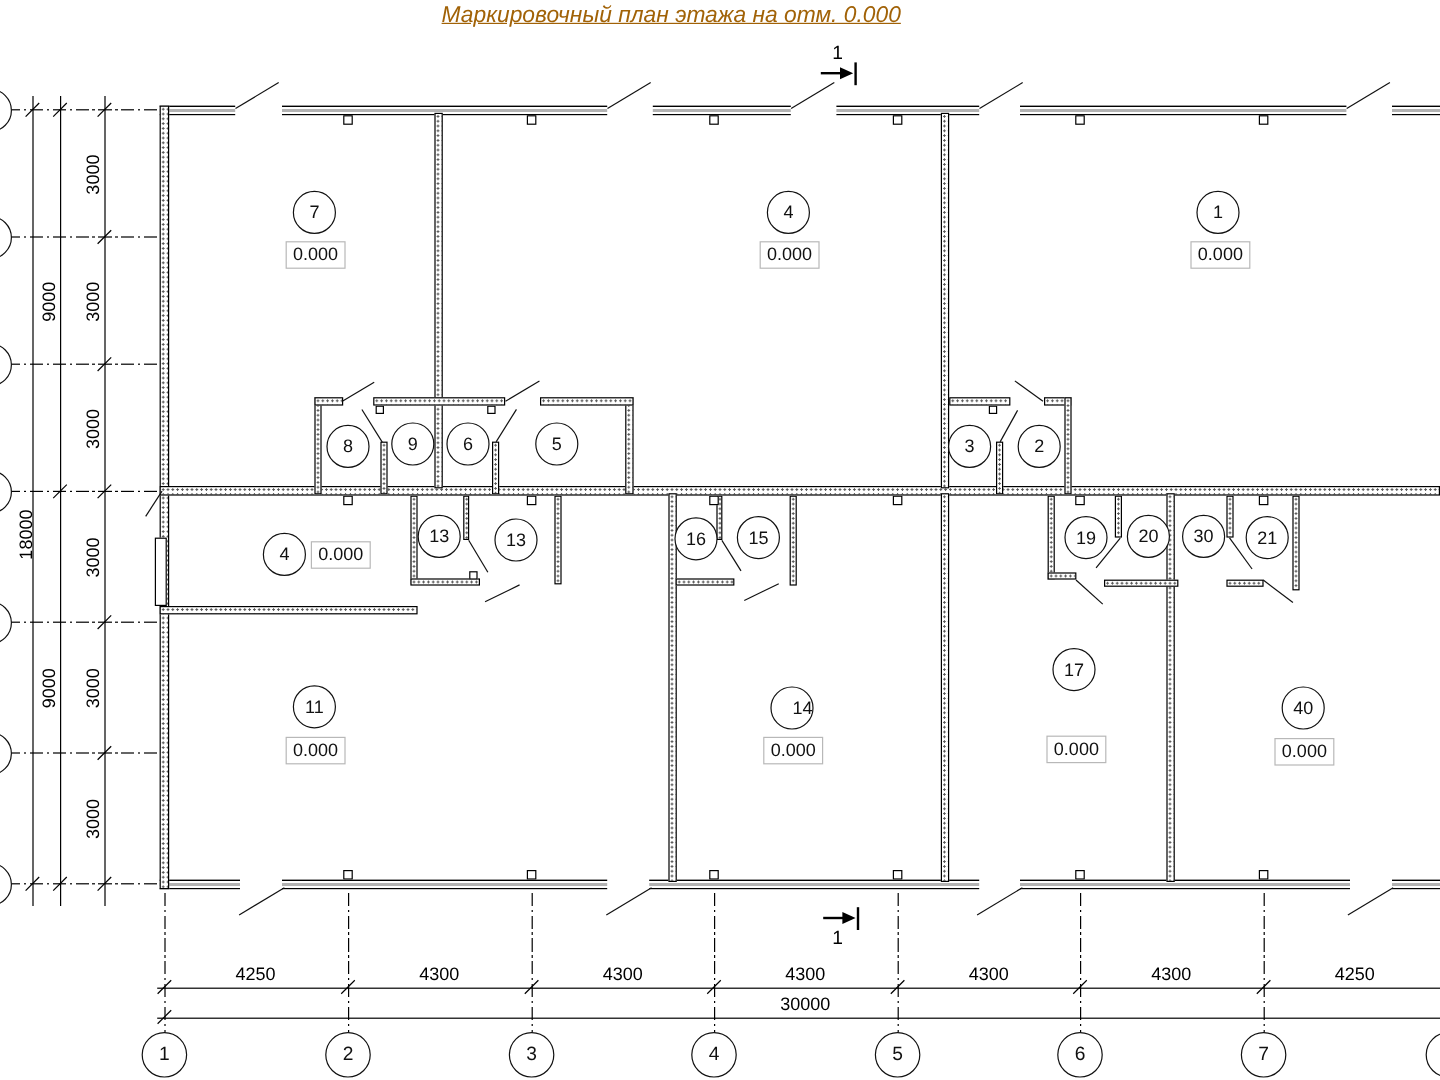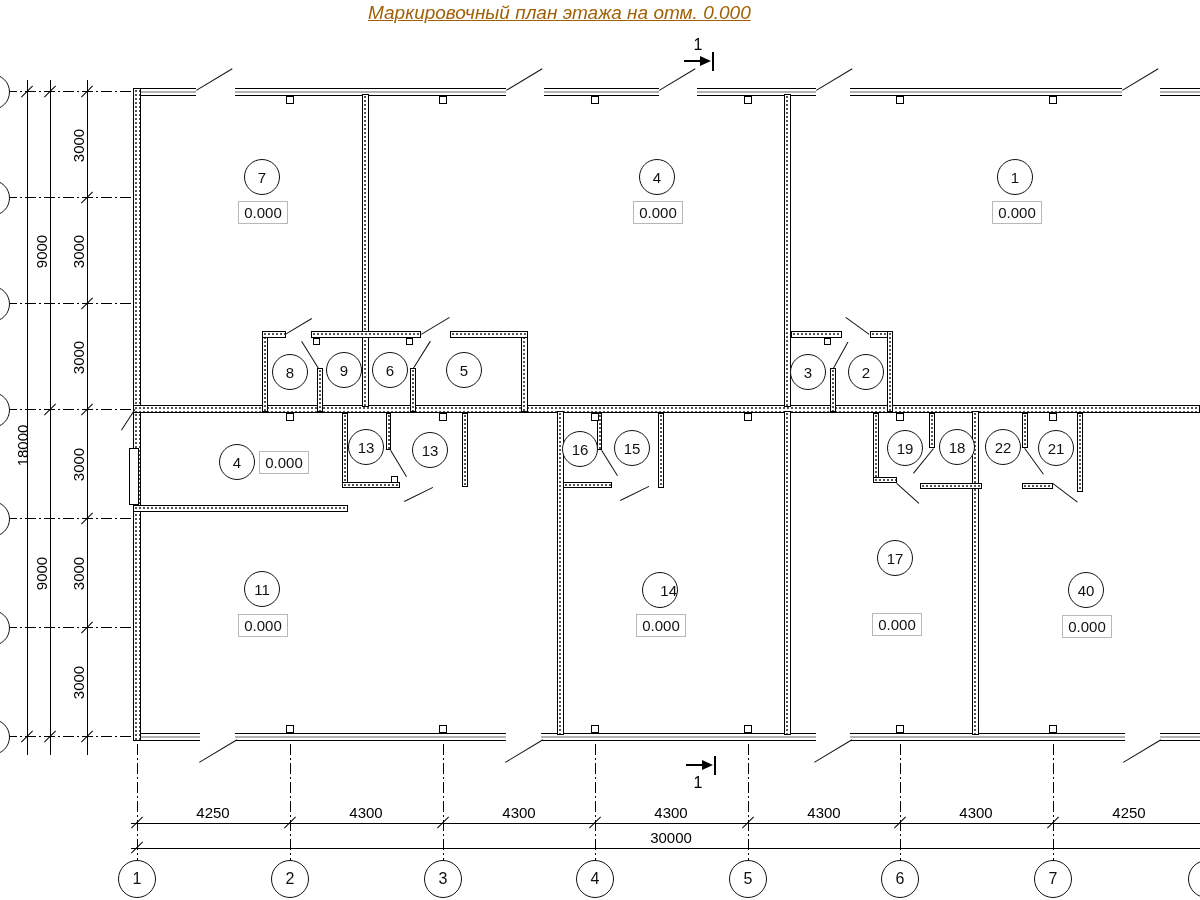--- a/index.html
+++ b/index.html
@@ -205,30 +205,30 @@
   <div class="circle" style="left:562px;top:431px;">
       <span>16</span>
     </div>
   <div class="circle" style="left:877px;top:540px;">
       <span>17</span>
     </div>
   <div class="circle" style="left:887px;top:430px;">
       <span>19</span>
     </div>
   <div class="circle" style="left:939px;top:429px;">
-      <span>18</span>
+      <span>20</span>
     </div>
   <div class="circle" style="left:1068px;top:572px;">
       <span>40</span>
     </div>
   <div class="circle" style="left:1038px;top:430px;justify-content:center;">
       <span>21</span>
     </div>
   <div class="circle" style="left:985px;top:429px;">
-      <span>22</span>
+      <span>30</span>
     </div>
 
   <div class="elev" style="left:238px;top:201px;">0.000</div>
   <div class="elev" style="left:633px;top:201px;">0.000</div>
   <div class="elev" style="left:992px;top:201px;">0.000</div>
   <div class="elev" style="left:259px;top:451px;">0.000</div>
   <div class="elev" style="left:238px;top:614px;">0.000</div>
   <div class="elev" style="left:636px;top:614px;">0.000</div>
   <div class="elev" style="left:872px;top:613px;">0.000</div>
   <div class="elev" style="left:1062px;top:615px;">0.000</div>

